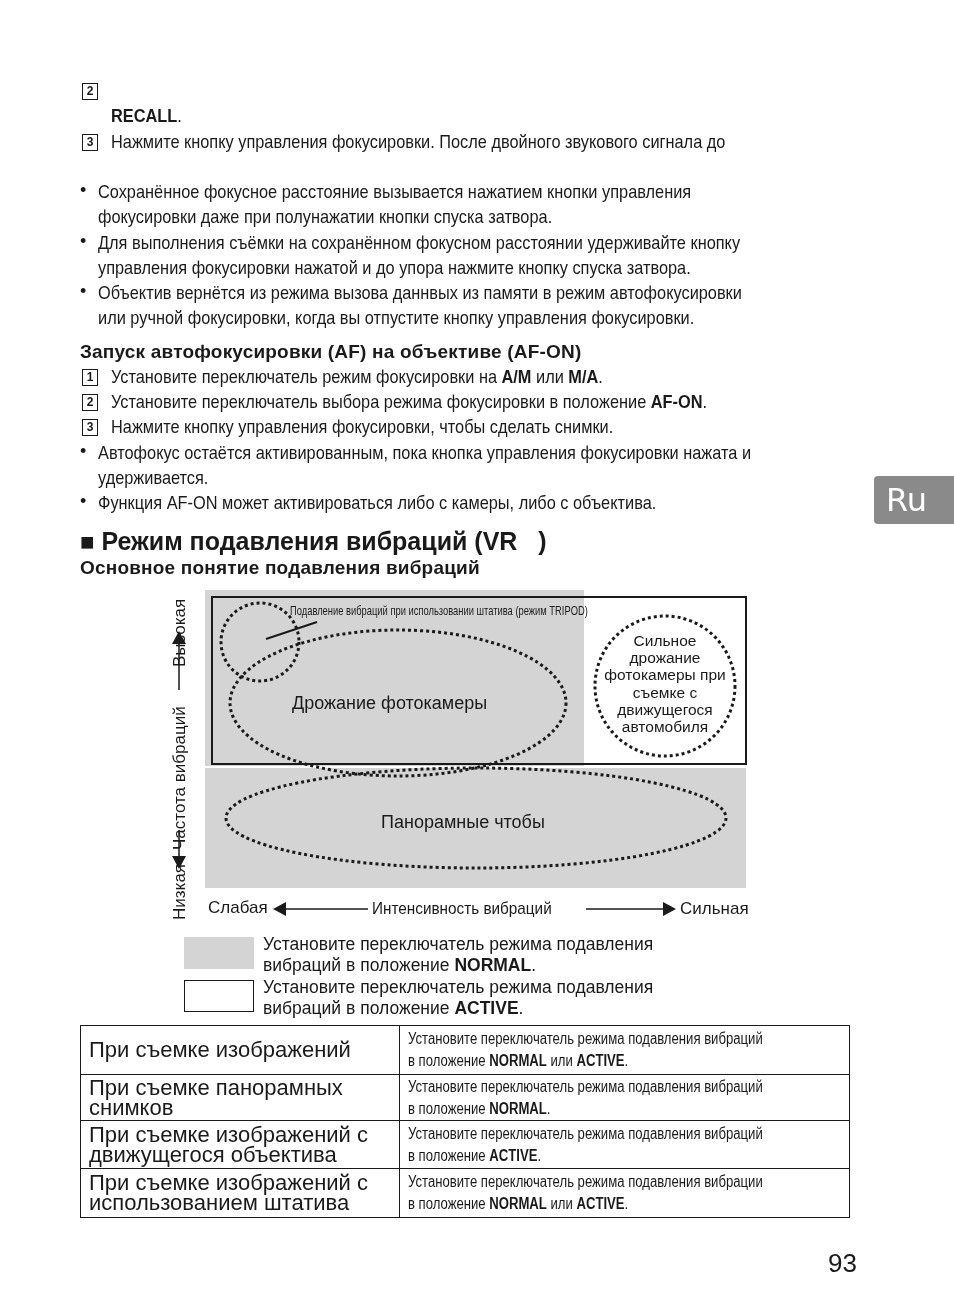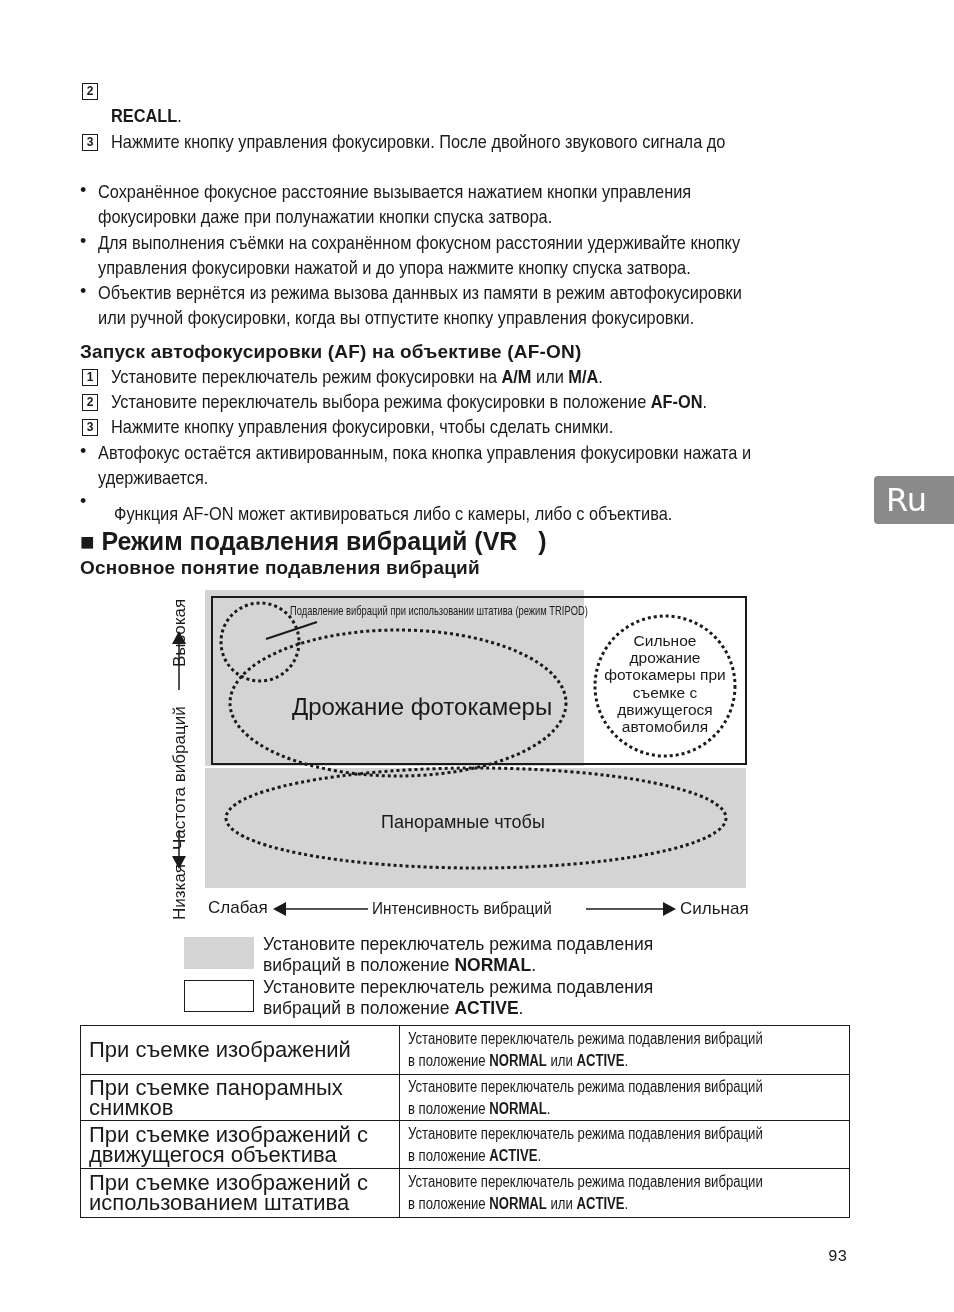--- a/index.html
+++ b/index.html
@@ -14,21 +14,21 @@
   .h3 { font-weight:bold; font-size:19px; letter-spacing:0.2px; }
   .h2 { font-weight:bold; font-size:25px; }
   .tab-ru { position:absolute; left:874px; top:476px; width:80px; height:48px; background:#8a8a8a; border-radius:4px 0 0 4px; color:#ffffff; font-size:32px; line-height:48px; padding-left:12px; box-sizing:border-box; font-family:"DejaVu Sans", sans-serif; }
   table.vr { position:absolute; left:80px; top:1025px; width:770px; border-collapse:collapse; }
   table.vr td { border:1.5px solid #1a1a1a; vertical-align:middle; padding:0 8px; }
   table.vr td.c1 { width:320px; font-size:22px; line-height:20px; }
   table.vr td.c2 { font-size:16px; line-height:22px; }
   .c2 .txt { transform:scaleX(0.82); white-space:nowrap; }
   .legend-swatch { position:absolute; width:70px; height:32px; }
   .legend-text { position:absolute; font-size:17.5px; line-height:21px; white-space:nowrap; }
-  .page-num { position:absolute; left:828px; top:1248px; font-size:16px; font-family:Liberation Mono, monospace; }
+  .page-num { position:absolute; left:828px; top:1248px; font-size:26px; font-family:Liberation Sans, sans-serif; }
 </style>
 </head>
 <body>
 
 <div class="abs" style="left:80px; top:78px; width:780px; height:260px;">
   <span class="num" style="left:2px; top:5px;">2</span>
   <div class="line" style="left:31px; top:25px;"><span class="txt"><b>RECALL</b><span>.</span></span></div>
 
   <span class="num" style="left:2px; top:56px;">3</span>
   <div class="line" style="left:31px; top:51px;"><span class="txt">Нажмите кнопку управления фокусировки. После двойного звукового сигнала до</span></div>
@@ -56,21 +56,21 @@
   <div class="line" style="left:31px; top:50px;"><span class="txt"><span>Установите переключатель выбора режима фокусировки в положение </span><b>AF-ON</b><span>.</span></span></div>
 
   <span class="num" style="left:2px; top:80px;">3</span>
   <div class="line" style="left:31px; top:75px;"><span class="txt">Нажмите кнопку управления фокусировки, чтобы сделать снимки.</span></div>
 
   <span class="bullet" style="left:0; top:102px;">•</span>
   <div class="line" style="left:18px; top:101px;"><span class="txt">Автофокус остаётся активированным, пока кнопка управления фокусировки нажата и</span></div>
   <div class="line" style="left:18px; top:126px;"><span class="txt">удерживается.</span></div>
 
   <span class="bullet" style="left:0; top:152px;">•</span>
-  <div class="line" style="left:34px; top:151px;margin-top:11px;"><span class="txt">Функция AF-ON может активироваться либо с камеры, либо с объектива.</span></div>
+  <div class="line" style="left:18px; top:151px;"><span class="txt">Функция AF-ON может активироваться либо с камеры, либо с объектива.</span></div>
 </div>
 
 <div class="tab-ru">Ru</div>
 
 <div class="abs h2" style="left:80px; top:527px; white-space:nowrap;">
   <span style="font-size:24px;">■</span>
   <span style="white-space:pre;">Режим подавления вибраций (VR   )</span>
 </div>
 <div class="abs h3" style="left:80px; top:557px; white-space:nowrap;">Основное понятие подавления вибраций</div>
 
@@ -96,21 +96,21 @@
 
     <line x1="282" y1="909" x2="368" y2="909" stroke="#1a1a1a" stroke-width="1.5"></line>
     <polygon points="273,909 286,902 286,916" fill="#1a1a1a"></polygon>
     <line x1="586" y1="909" x2="666" y2="909" stroke="#1a1a1a" stroke-width="1.5"></line>
     <polygon points="676,909 663,902 663,916" fill="#1a1a1a"></polygon>
   </svg>
 
   <div class="abs" style="left:290px; top:603px; font-size:13px; white-space:nowrap;">
     <span class="txt" style="transform:scaleX(0.72);">Подавление вибраций при использовании штатива (режим TRIPOD)</span>
   </div>
-  <div class="abs" style="left:292px; top:693px; font-size:24px; white-space:nowrap;">Дрожание фотокамеры</div>
+  <div class="abs" style="left:292px; top:693px; font-size:18px; white-space:nowrap;">Дрожание фотокамеры</div>
   <div class="abs" style="left:596px; top:632px; width:138px; font-size:15.5px; line-height:17.2px; text-align:center;">
     <div>Сильное</div>
     <div>дрожание</div>
     <div>фотокамеры при</div>
     <div>съемке с</div>
     <div>движущегося</div>
     <div>автомобиля</div>
   </div>
   <div class="abs" style="left:381px; top:812px; font-size:18px; white-space:nowrap;">Панорамные чтобы</div>
 

